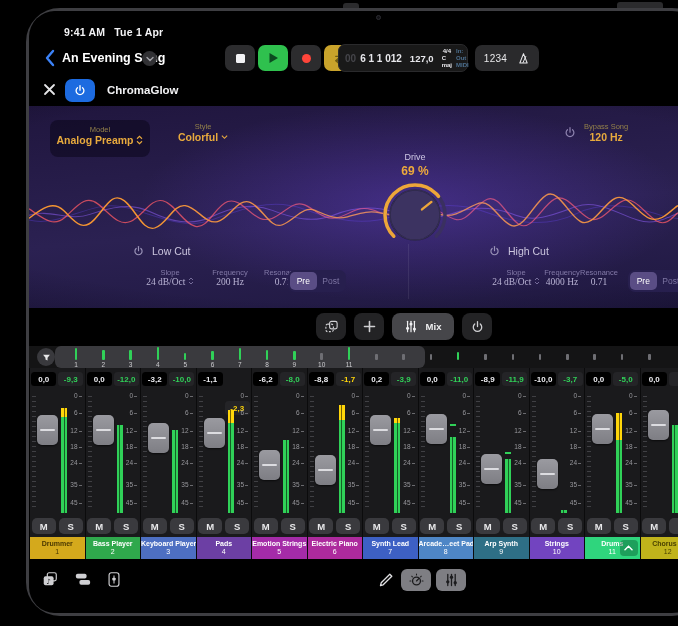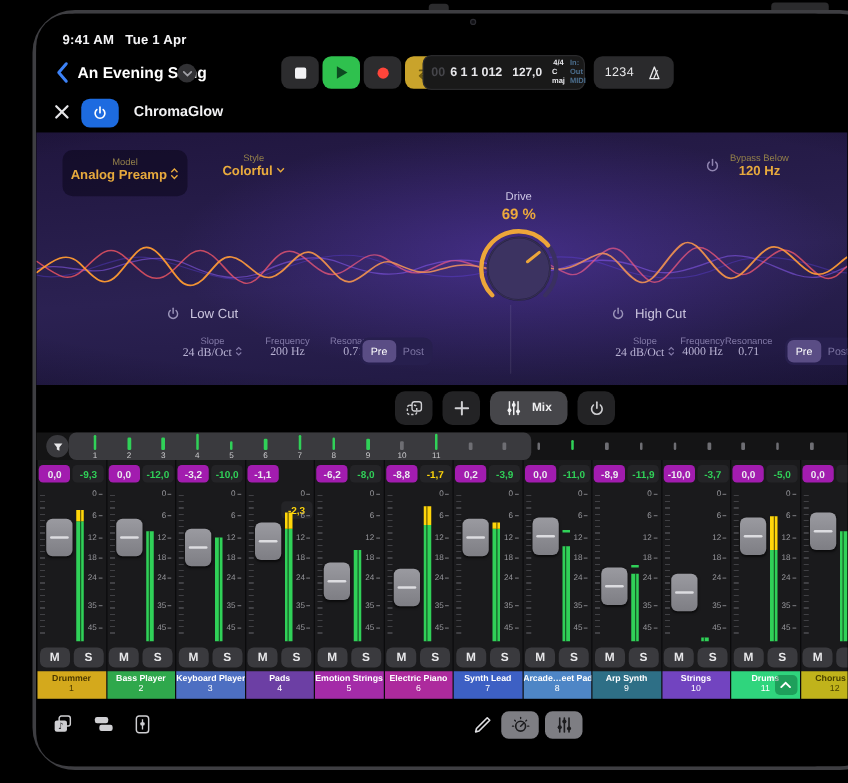--- a/index.html
+++ b/index.html
@@ -10,21 +10,21 @@
   #tab-left  { position:absolute; left:343px; top:3px; width:16px; height:8px; background:#2b2b2d; border-radius:3px; }
   #tab-right { position:absolute; left:617px; top:2px; width:46px; height:9px; background:#2b2b2d; border-radius:3px; }
   #frame { position:absolute; left:26px; top:8px; width:680px; height:608px;
     border:3px solid #3e3e42; border-radius:34px; background:#000; }
   #screen { position:absolute; left:29px; top:11px; width:649px; height:602px;
     background:#000; border-radius:26px; overflow:hidden; }
   #camera { position:absolute; left:347px; top:4px; width:5px; height:5px; border-radius:50%;
     background:#101014; border:1px solid #2c2c32; }
 
   
-  #status { position:absolute; left:21px; top:15px; color:#f4f4f6; font-size:10.5px; font-weight:bold; letter-spacing:.2px; }
+  #status { position:absolute; left:35px; top:15px; color:#f4f4f6; font-size:10.5px; font-weight:bold; letter-spacing:.2px; }
   #status span { margin-right:9px; }
   #transport { position:absolute; left:0; top:31px; width:649px; height:32px; }
   #back-btn { position:absolute; left:14px; top:7px; width:14px; height:18px; }
   #song-title { position:absolute; left:33px; top:9px; color:#fff; font-size:12.5px; font-weight:bold; }
   #title-chevron { position:absolute; left:113px; top:9px; width:15px; height:15px; border-radius:50%;
     background:#313134; display:flex; align-items:center; justify-content:center; }
   #tr-buttons { position:absolute; left:196px; top:3px; display:flex; gap:3px; }
   .tr-btn { width:30px; height:26px; border-radius:7px; background:#2c2c2e; display:flex; align-items:center; justify-content:center; }
   .tr-btn.play { background:#2fc14e; }
   .tr-btn.cycle { background:#c9a32b; }
@@ -94,21 +94,21 @@
     display:flex; align-items:center; justify-content:center; }
   .ov-tick { position:absolute; width:2.5px; border-radius:1px; }
   .ov-lab { position:absolute; bottom:0; width:16px; text-align:center; font-size:6.5px; color:#cccccf; }
 
   
   #strips { position:absolute; left:1px; top:357px; height:191px; display:flex; }
   .strip { width:55.5px; border-right:1px solid #0b0b0c; background:#1a1a1c; position:relative; flex:none; }
   .vals { height:22px; display:flex; justify-content:center; gap:2px; padding-top:4px; }
   .vbox { width:25px; height:14px; border-radius:3.5px; font-size:8px; font-weight:bold;
     display:flex; align-items:center; justify-content:center; }
-  .vbox.l { background:#a21caf; color:#ececf0; }
+  .vbox.l { background:#000000; color:#ececf0; }
   .vbox.r { background:#242427; }
   .fader-area { height:125px; position:relative; }
   .ruler { position:absolute; left:2px; top:6px; bottom:6px; width:4px;
     background:repeating-linear-gradient(180deg,#404044 0 1px, transparent 1px 5px); }
   .handle { position:absolute; left:7px; width:21px; height:30px; border-radius:5px;
     background:linear-gradient(180deg,#9a9aa0,#7e7e84); box-shadow:0 1px 2px rgba(0,0,0,.6); }
   .handle::after { content:""; position:absolute; left:3px; right:3px; top:14px; height:2px; background:#dcdce0; border-radius:1px; }
   .meter-seg { position:absolute; left:31px; width:6px; }
   .meter-seg::after { content:""; position:absolute; left:2.5px; top:0; bottom:0; width:1px; background:rgba(0,0,0,.55); }
   .peak { position:absolute; left:31px; width:6px; height:2px; background:#30d158; display:none; }
@@ -240,21 +240,21 @@
             <polyline points="1,1.5 4,4.5 7,1.5" fill="none" stroke="#e8aa3d" stroke-width="1.3"></polyline>
           </svg>
       </div>
     </div>
     <div id="bypass-box">
       <svg width="12" height="13" viewBox="0 0 16 17">
           <path d="M8 2 v6" stroke="#8f84b0" stroke-width="1.6" stroke-linecap="round"></path>
           <path d="M4.6 4.8 a5.2 5.2 0 1 0 6.8 0" fill="none" stroke="#8f84b0" stroke-width="1.6" stroke-linecap="round"></path>
         </svg>
       <div>
-        <div class="ctl-label">Bypass Below</div>
+        <div class="ctl-label">Bypass Song</div>
         <div class="ctl-value">120 Hz</div>
       </div>
     </div>
     <div id="level-box">
       <div class="ctl-label">Level</div>
       <div class="ctl-value">0.0</div>
     </div>
 
     <div id="drive-label">Drive</div>
     <div id="drive-value">69 %</div>

